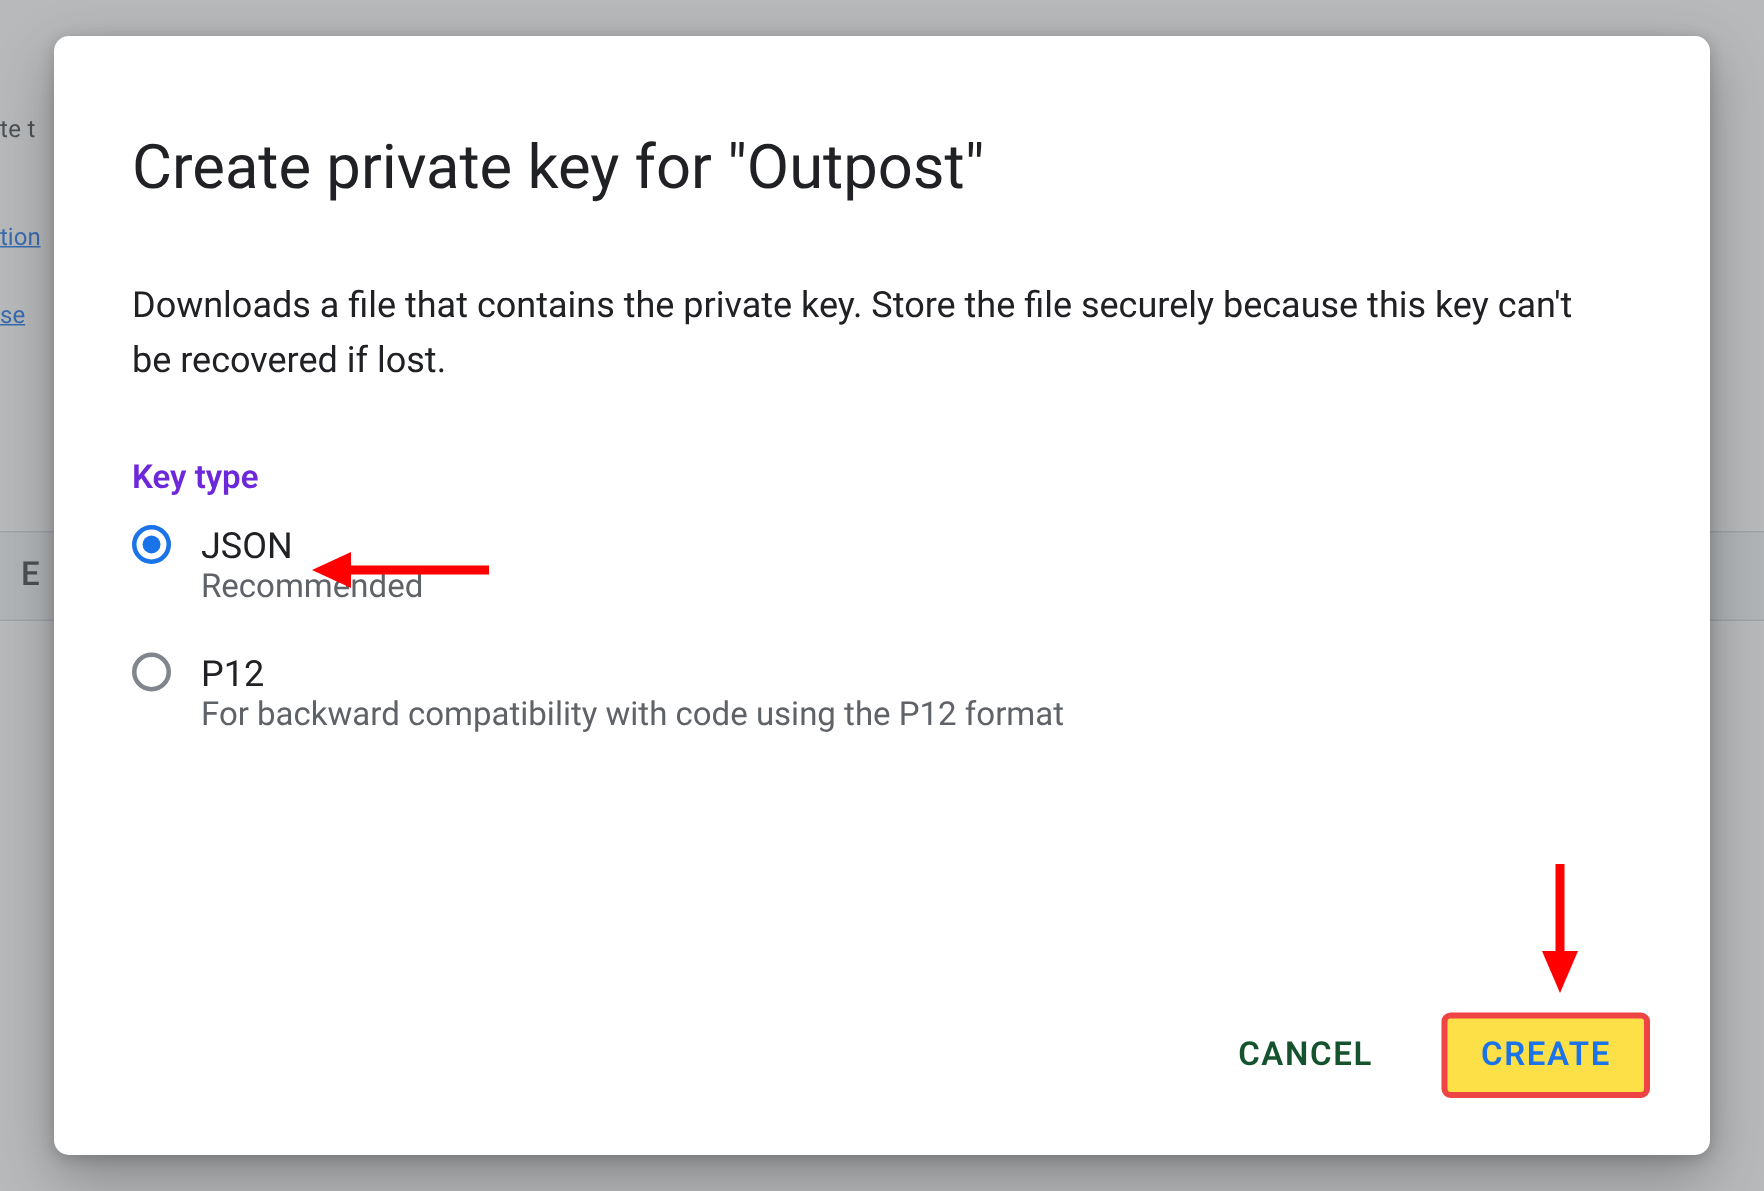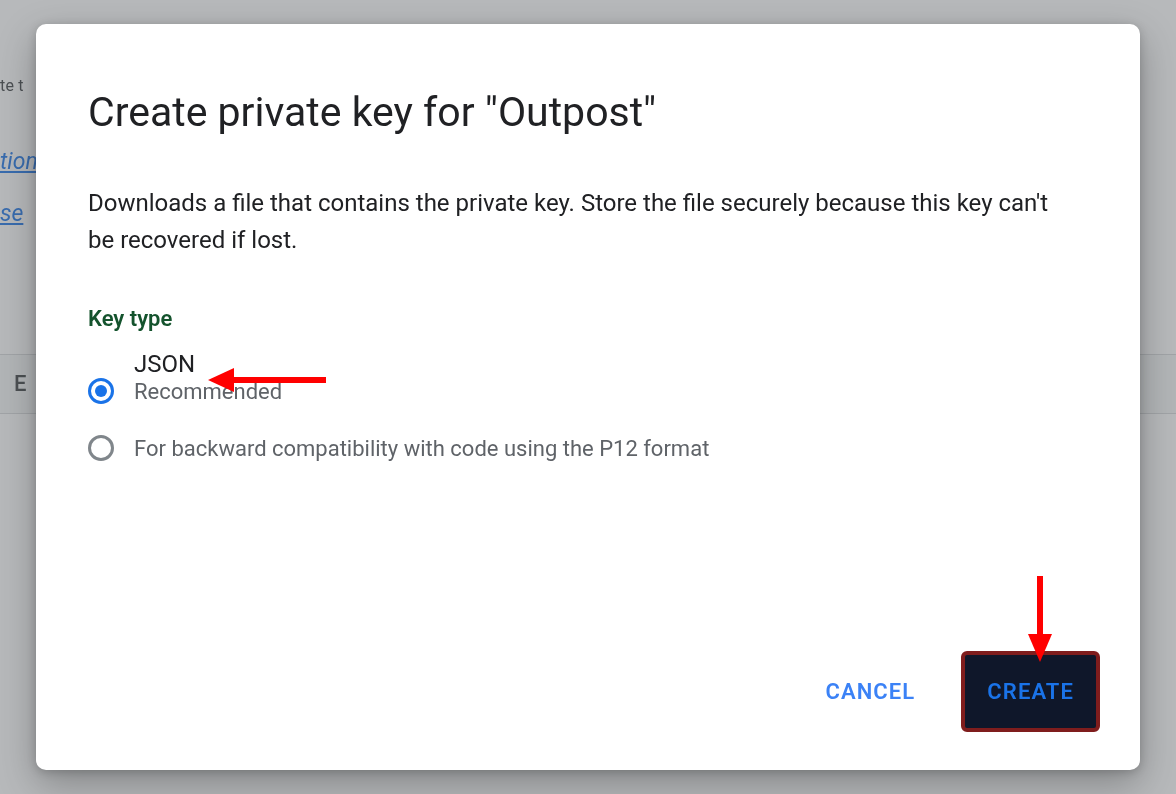--- a/index.html
+++ b/index.html
@@ -39,25 +39,24 @@
     left: 14px;
     top: 16px;
     font-size: 22px;
     font-weight: 500;
     color: #3c4043;
     letter-spacing: .2px;
   }
   .bg-link {
     position: absolute;
     left: 0;
-    font-size: 23px;
+    font-size: 16px;
     color: #1a73e8;
     text-decoration: underline;
     text-decoration-color: #1a73e8;
-    font-style: italic;
   }
   .bg-link.a { top: 148px; }
   .bg-link.b { top: 200px; }
   .bg-text {
     position: absolute;
     left: 0;
     top: 76px;
     font-size: 16px;
     color: #3c4043;
     letter-spacing: .2px;
@@ -98,26 +97,26 @@
   .dialog-desc {
     font-size: 24px;
     color: #202124;
     line-height: 1.55;
     margin: 0 0 46px 0;
     max-width: 980px;
   }
   .group-label {
     font-size: 22px;
     font-weight: 600;
-    color: #14532d;
+    color: #6d28d9;
     margin: 0 0 18px 0;
   }
   .radio-item {
     display: flex;
-    align-items: flex-end;
+    align-items: flex-start;
     margin-bottom: 30px;
   }
   .radio {
     width: 26px;
     height: 26px;
     flex: 0 0 26px;
     margin-top: 1px;
     margin-right: 20px;
     border-radius: 50%;
     position: relative;
@@ -161,31 +160,31 @@
   .btn {
     font-size: 22px;
     font-weight: 600;
     letter-spacing: 1.1px;
     padding: 14px 22px;
     border-radius: 6px;
     cursor: pointer;
     user-select: none;
   }
   .btn-cancel {
-    color: #3b82f6;
+    color: #14532d;
     background: transparent;
     border: none;
     text-align: center;
   }
   .btn-create {
     color: #1a73e8;
-    background: #0f172a;
-    border: 4px solid #7f1d1d;
+    background: #fde047;
+    border: 4px solid #ef4444;
     border-radius: 6px;
-    padding: 24px 22px;
+    padding: 12px 22px;
   }
 
   
   .arrow {
     position: absolute;
     pointer-events: none;
   }
 </style>
 </head>
 <body>
@@ -214,20 +213,21 @@
       <span class="radio checked"></span>
       <div class="radio-texts">
         <span class="radio-label">JSON</span>
         <span class="radio-sub">Recommended</span>
       </div>
     </div>
 
     <div class="radio-item">
       <span class="radio unchecked"></span>
       <div class="radio-texts">
+        <span class="radio-label">P12</span>
         <span class="radio-sub">For backward compatibility with code using the P12 format</span>
       </div>
     </div>
   </div>
 
   <div class="actions">
     <div class="btn btn-cancel">CANCEL</div>
     <div class="btn btn-create">CREATE</div>
   </div>
 </div>

